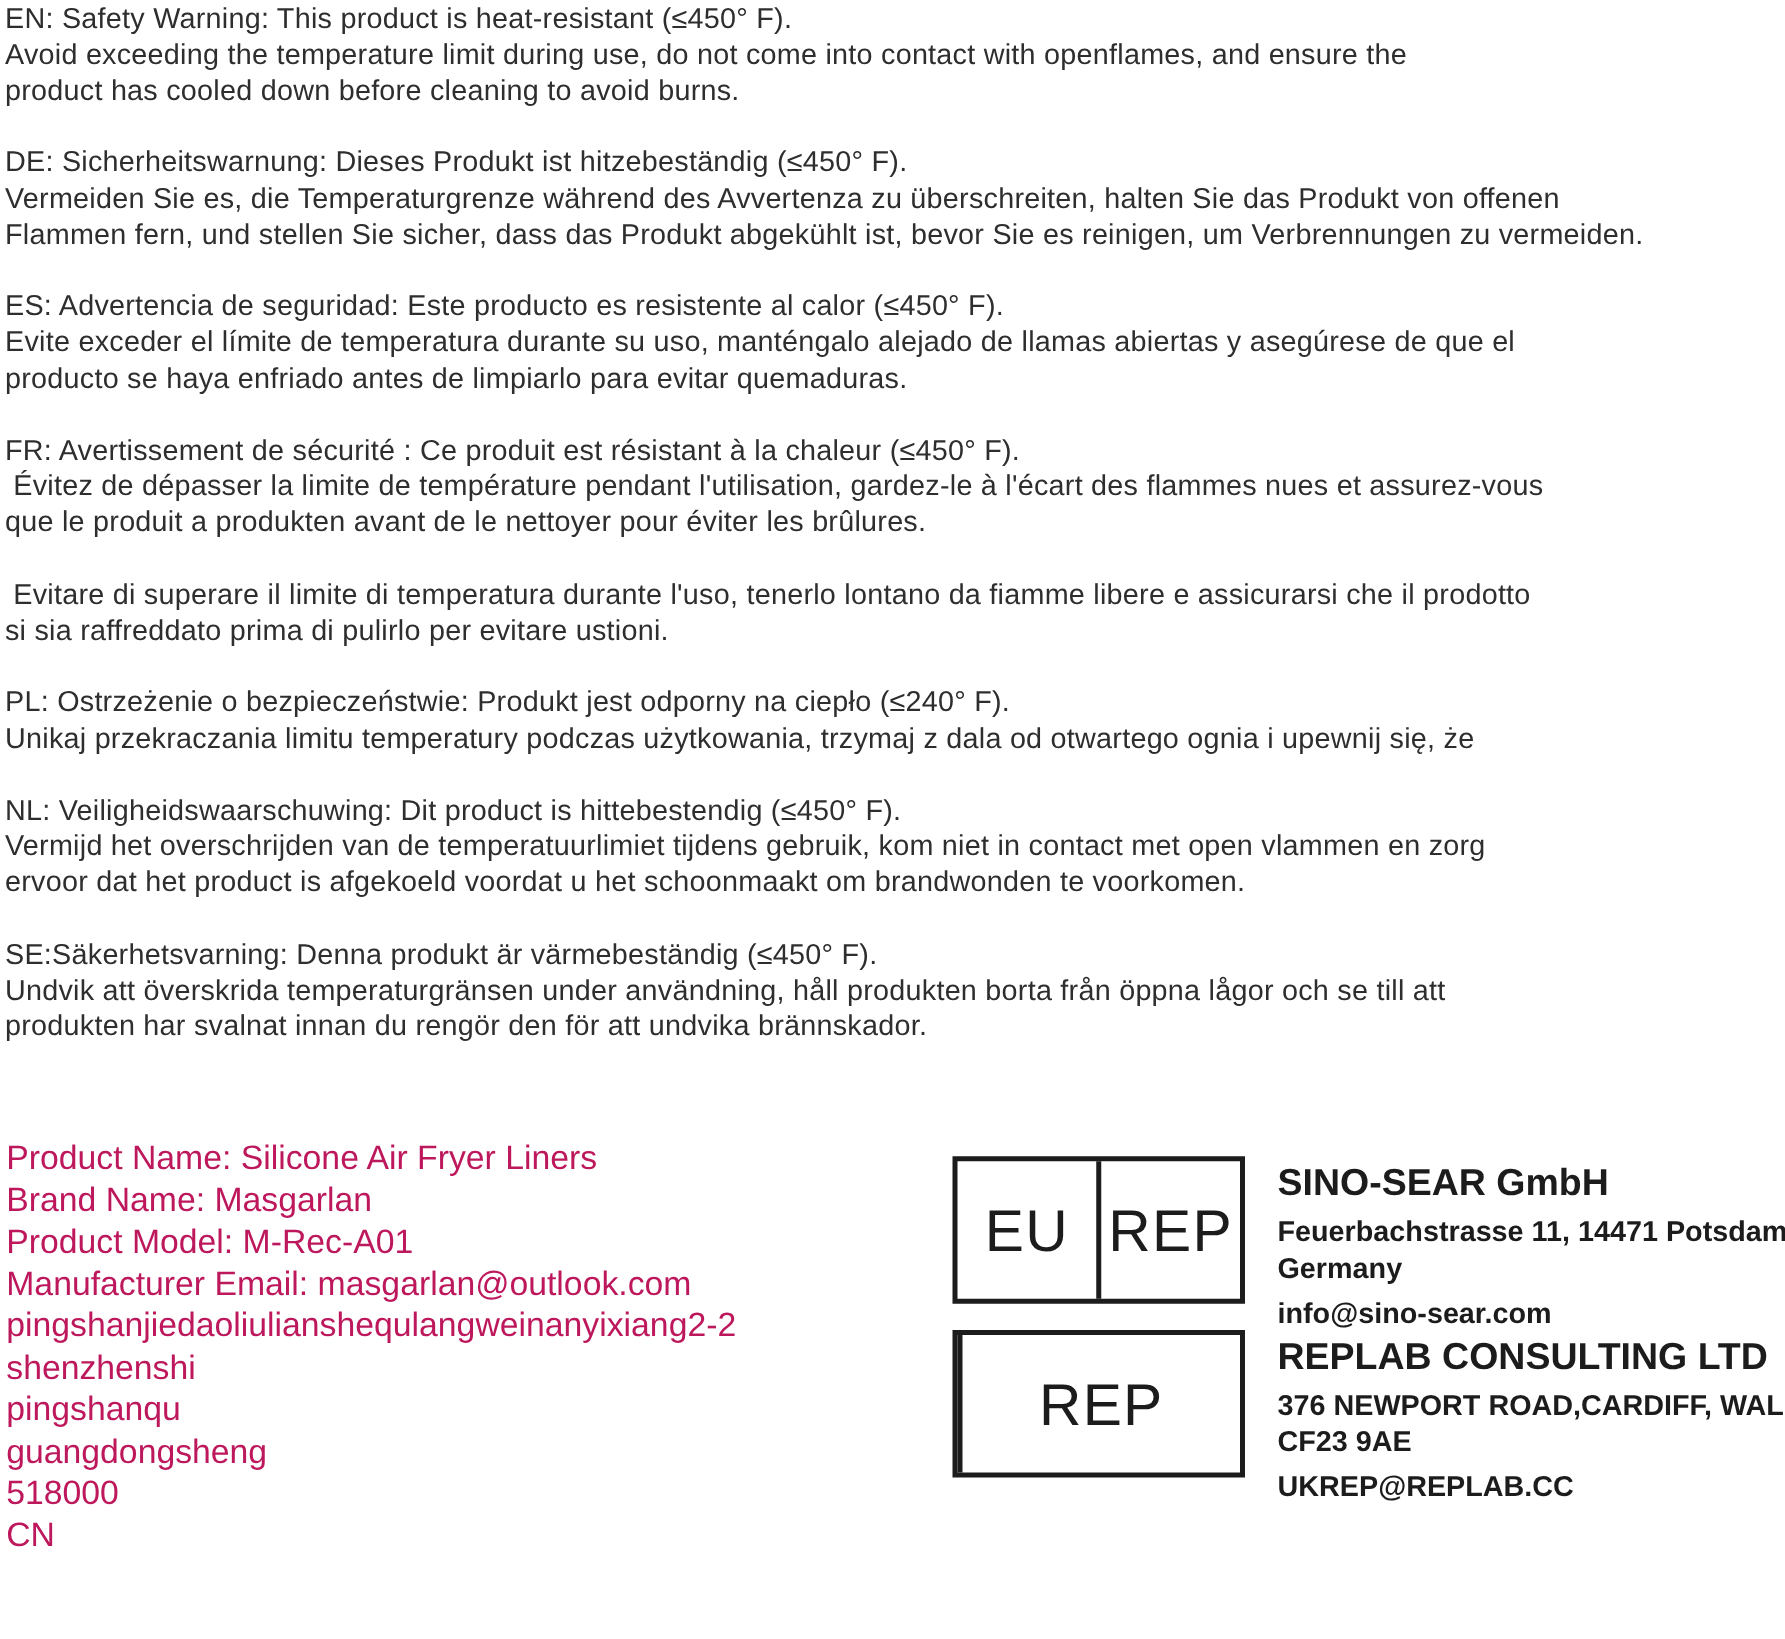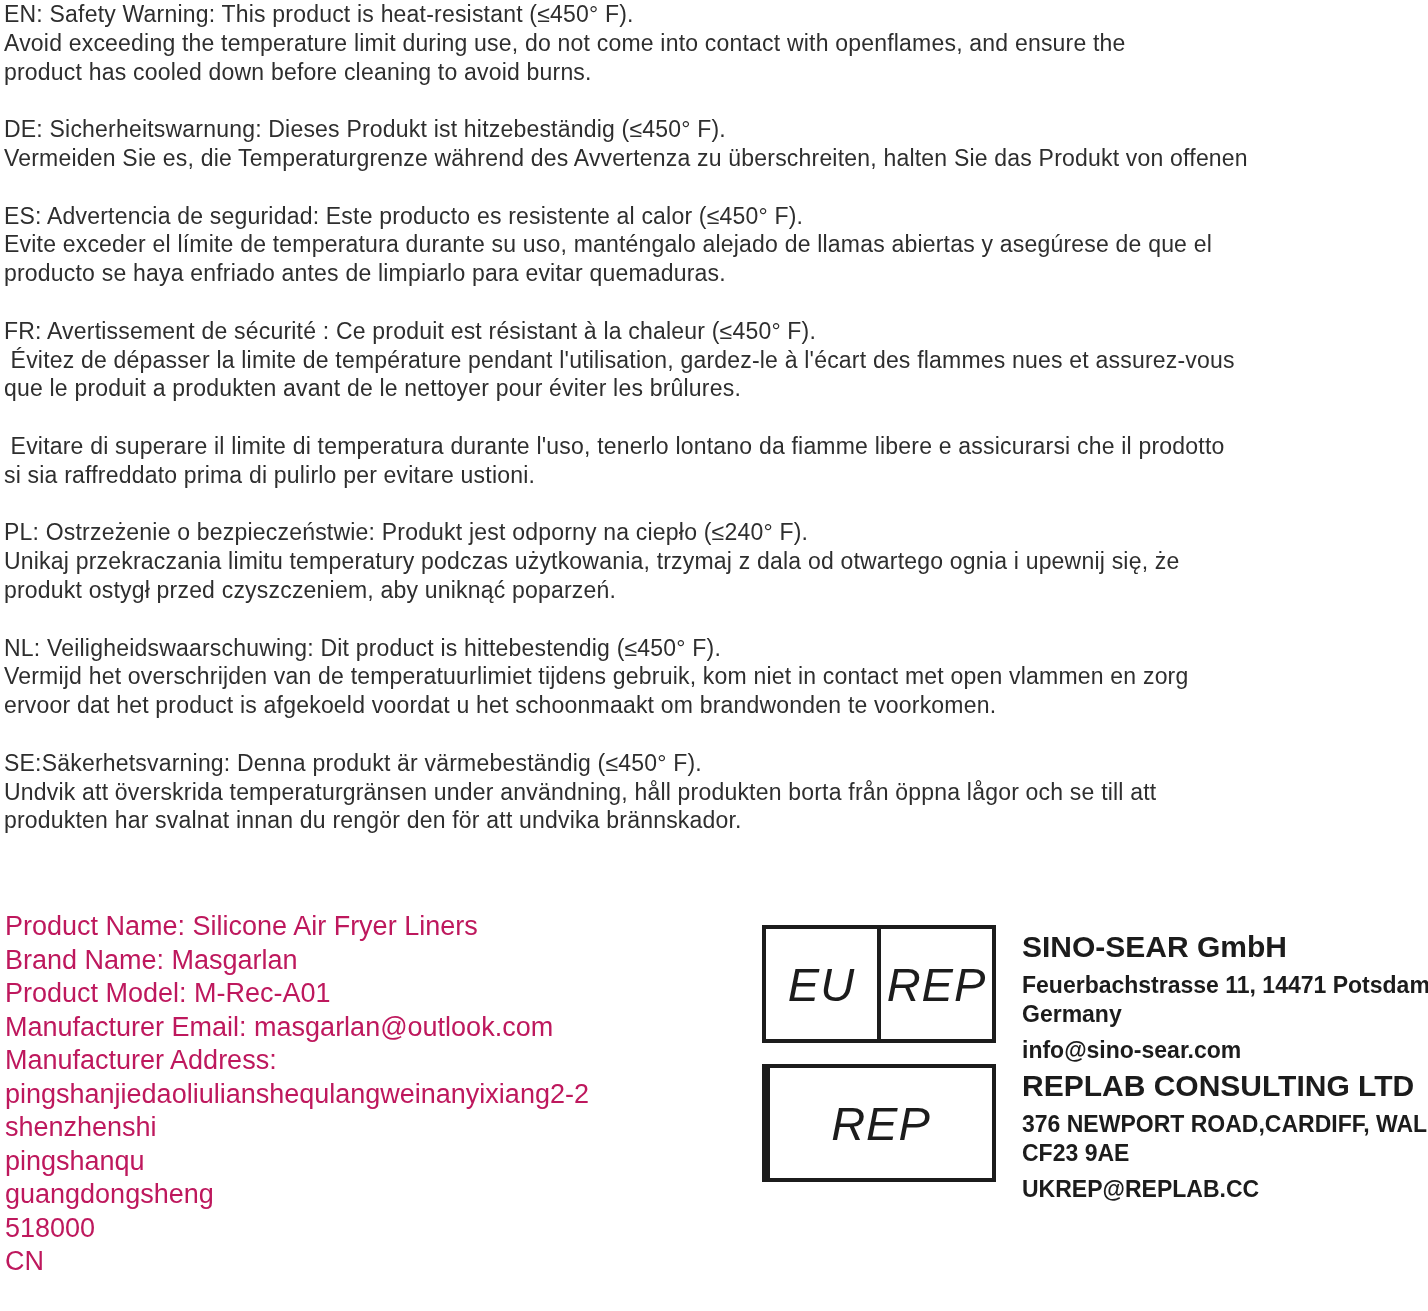--- a/index.html
+++ b/index.html
@@ -62,21 +62,20 @@
     background: #ffffff;
   }
   .rep-cell {
     flex: 1;
     display: flex;
     align-items: center;
     justify-content: center;
     font-size: 47px;
     letter-spacing: 1px;
     color: #1c1c1c;
-    font-style: italic;
   }
   .rep-cell.right {
     border-left: 4px solid #1c1c1c;
   }
   .rep-text {
     margin-left: 26px;
     padding-top: 5px;
     color: #1c1c1c;
     font-weight: bold;
   }
@@ -107,20 +106,21 @@
 
     <div class="warn-section">
       <div class="warn-line">EN: Safety Warning: This product is heat-resistant (≤450° F).</div>
       <div class="warn-line">Avoid exceeding the temperature limit during use, do not come into contact with openflames, and ensure the</div>
       <div class="warn-line">product has cooled down before cleaning to avoid burns.</div>
     </div>
 
     <div class="warn-section">
       <div class="warn-line">DE: Sicherheitswarnung: Dieses Produkt ist hitzebeständig (≤450° F).</div>
       <div class="warn-line">Vermeiden Sie es, die Temperaturgrenze während des Avvertenza zu überschreiten, halten Sie das Produkt von offenen</div>
+      <div class="warn-line">Flammen fern, und stellen Sie sicher, dass das Produkt abgekühlt ist, bevor Sie es reinigen, um Verbrennungen zu vermeiden.</div>
     </div>
 
     <div class="warn-section">
       <div class="warn-line">ES: Advertencia de seguridad: Este producto es resistente al calor (≤450° F).</div>
       <div class="warn-line">Evite exceder el límite de temperatura durante su uso, manténgalo alejado de llamas abiertas y asegúrese de que el</div>
       <div class="warn-line">producto se haya enfriado antes de limpiarlo para evitar quemaduras.</div>
     </div>
 
     <div class="warn-section">
       <div class="warn-line">FR: Avertissement de sécurité : Ce produit est résistant à la chaleur (≤450° F).</div>
@@ -129,21 +129,20 @@
     </div>
 
     <div class="warn-section">
       <div class="warn-line"> Evitare di superare il limite di temperatura durante l'uso, tenerlo lontano da fiamme libere e assicurarsi che il prodotto</div>
       <div class="warn-line">si sia raffreddato prima di pulirlo per evitare ustioni.</div>
     </div>
 
     <div class="warn-section">
       <div class="warn-line">PL: Ostrzeżenie o bezpieczeństwie: Produkt jest odporny na ciepło (≤240° F).</div>
       <div class="warn-line">Unikaj przekraczania limitu temperatury podczas użytkowania, trzymaj z dala od otwartego ognia i upewnij się, że</div>
-      <div class="warn-line">produkt ostygł przed czyszczeniem, aby uniknąć poparzeń.</div>
     </div>
 
     <div class="warn-section">
       <div class="warn-line">NL: Veiligheidswaarschuwing: Dit product is hittebestendig (≤450° F).</div>
       <div class="warn-line">Vermijd het overschrijden van de temperatuurlimiet tijdens gebruik, kom niet in contact met open vlammen en zorg</div>
       <div class="warn-line">ervoor dat het product is afgekoeld voordat u het schoonmaakt om brandwonden te voorkomen.</div>
     </div>
 
     <div class="warn-section">
       <div class="warn-line">SE:Säkerhetsvarning: Denna produkt är värmebeständig (≤450° F).</div>
@@ -151,21 +150,20 @@
       <div class="warn-line">produkten har svalnat innan du rengör den för att undvika brännskador.</div>
     </div>
 
   </section>
 
   <section class="product-info">
     <div class="product-line">Product Name: Silicone Air Fryer Liners</div>
     <div class="product-line">Brand Name: Masgarlan</div>
     <div class="product-line">Product Model: M-Rec-A01</div>
     <div class="product-line">Manufacturer Email: masgarlan@outlook.com</div>
-    <div class="product-line">Manufacturer Address:</div>
     <div class="product-line">pingshanjiedaoliulianshequlangweinanyixiang2-2</div>
     <div class="product-line">shenzhenshi</div>
     <div class="product-line">pingshanqu</div>
     <div class="product-line">guangdongsheng</div>
     <div class="product-line">518000</div>
     <div class="product-line">CN</div>
   </section>
 
   <div class="rep-block eu">
     <div class="rep-box">

